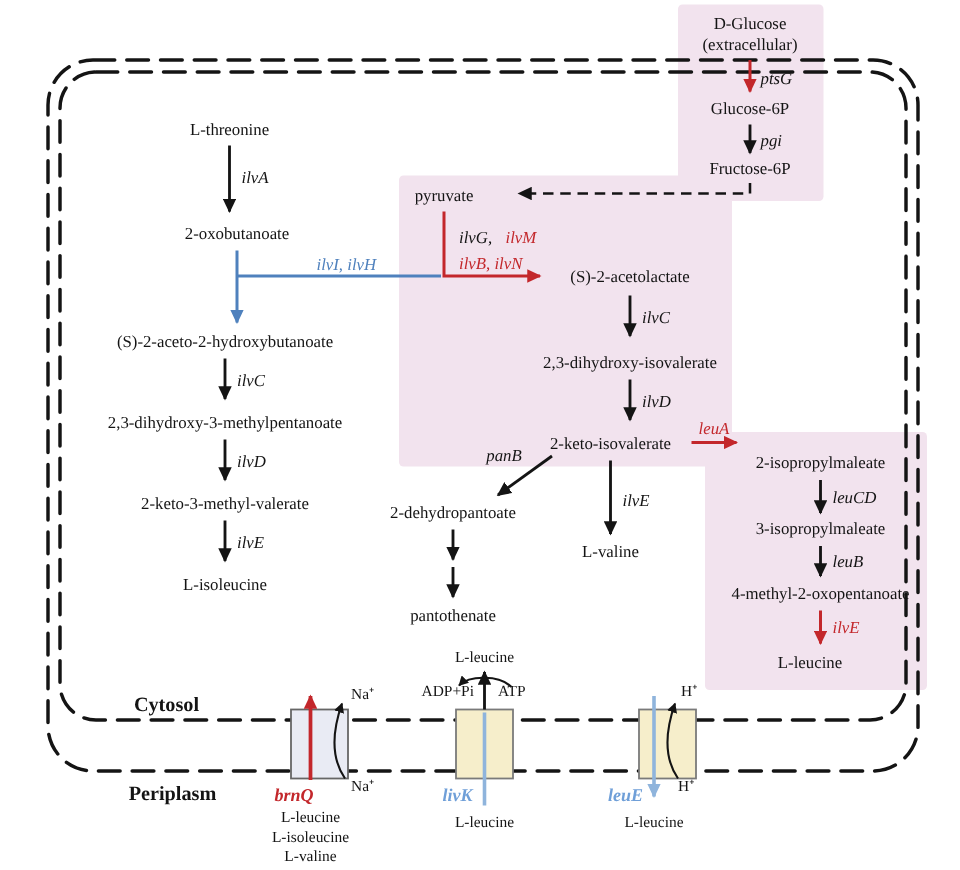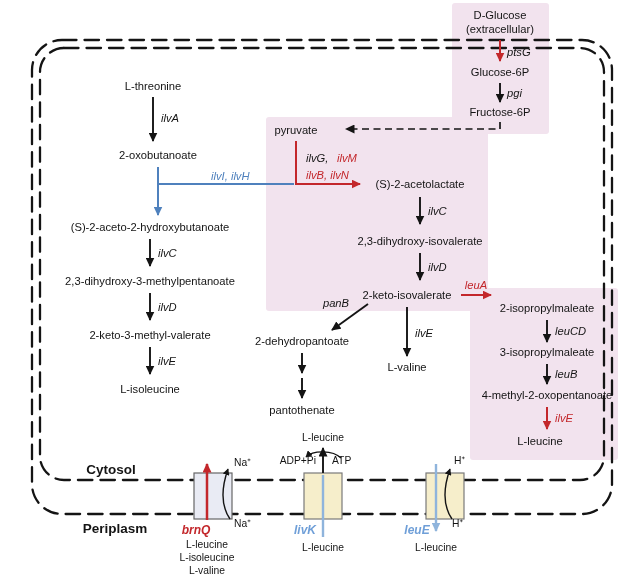--- a/index.html
+++ b/index.html
@@ -1,17 +1,17 @@
 <!DOCTYPE html>
 <html><head>
 <meta charset="utf-8">
 <style>
   html,body{margin:0;padding:0;background:#fff;}
   .stage{position:relative;width:640px;height:580px;background:#fff;
-         font-family:Liberation Sans, sans-serif;overflow:hidden;}
+         font-family:Liberation Serif, serif;overflow:hidden;}
   svg{display:block;}
   text{fill:#141414;}
   .met{font-size:11.2px;text-anchor:middle;}
   .gene{font-size:11.2px;font-style:italic;}
   .genem{font-size:11.2px;font-style:italic;text-anchor:middle;}
   .red{fill:#c3272b;}
   .blue{fill:#4f81bd;}
   .lblue{fill:#6f9fd8;}
   .small{font-size:10.3px;}
   .smallm{font-size:10.3px;text-anchor:middle;}

